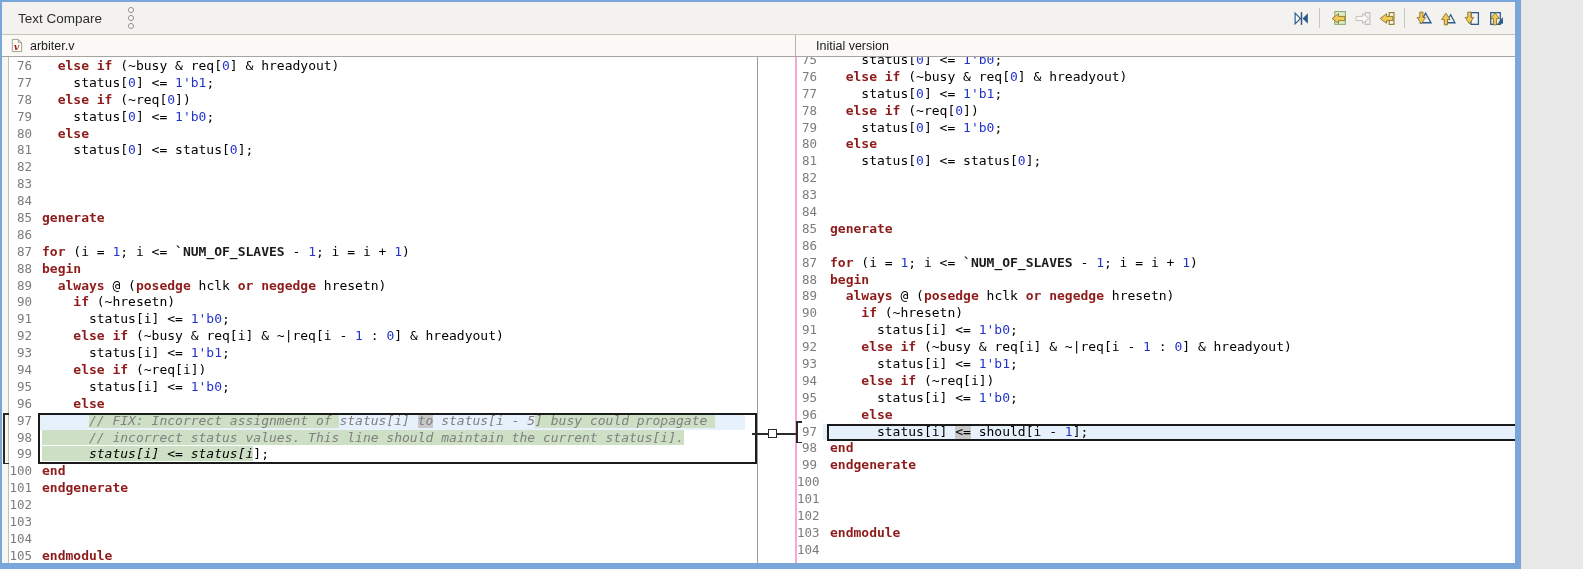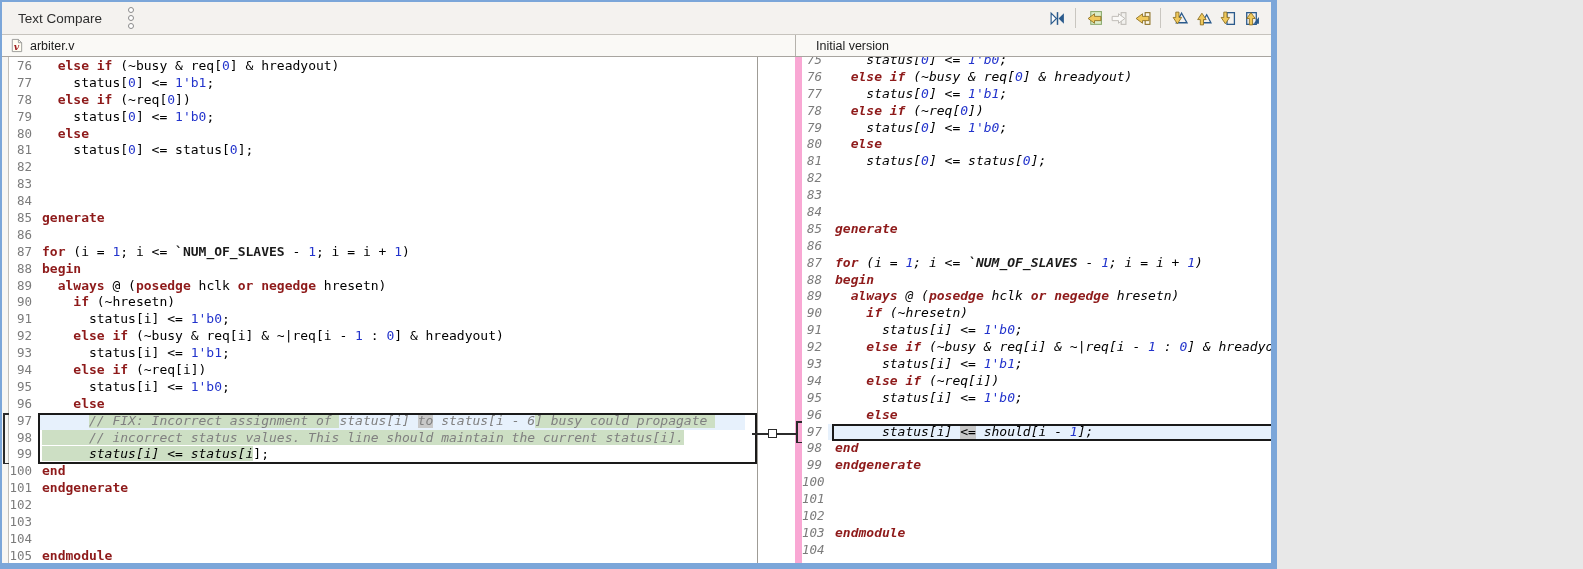--- a/index.html
+++ b/index.html
@@ -1,16 +1,16 @@
 <!DOCTYPE html>
 <html style="--winborder: #7ba6d9; --kw: #8e1a1a; --num: #2233cc; --cmt: #808080; --lnum: #7b7b7b; --cur: #e7f1fc; --add: #cddfc4; --chg: #c8c8c8; --diffb: #1a1a1a;"><head>
 <meta charset="utf-8">
 <style>
   html,body{margin:0;padding:0;background:#e8e8e8;}
-  #stage{position:relative;width:1277px;height:569px;background:var(--winborder,#7ba6d9);
+  #stage{position:relative;width:1521px;height:569px;background:var(--winborder,#7ba6d9);
          font-family:"Liberation Sans",sans-serif;overflow:hidden;}
   #chrome{position:absolute;left:2px;top:2px;right:6px;bottom:6px;background:#f4f2ef;}
 
   
   .toolbar{position:absolute;left:0;top:0;right:0;height:33px;background:#f4f2ef;
            border-bottom:1px solid #c6c3bd;display:flex;align-items:center;padding:0 8px;box-sizing:border-box;}
   .tb-title{font-size:13.5px;color:#2e2e2e;margin-left:8px;}
   .kebab{margin-left:26px;display:flex;flex-direction:column;gap:2px;cursor:pointer;}
   .kebab i{display:block;width:4px;height:4px;border:1px solid #8b8b8b;border-radius:50%;background:#fff;}
   .tb-spacer{flex:1;}
@@ -26,21 +26,21 @@
   .hdr-right{position:absolute;left:793px;top:0;bottom:0;right:0;display:flex;align-items:center;
              border-left:1px solid #b5b2ac;padding-left:20px;box-sizing:border-box;}
   .hdr-text{font-size:12.5px;color:#1c1c1c;}
   .file-icon{width:15px;height:15px;margin-right:6px;display:inline-flex;}
 
   
   .body{position:absolute;left:0;top:55px;right:0;bottom:0;background:#fff;overflow:hidden;}
   .pane{position:absolute;top:0;bottom:0;overflow:hidden;background:#fff;}
   .pane.left{left:0;width:755px;border-right:1px solid #9f9c96;}
   .strip{position:absolute;left:756px;width:37px;top:0;bottom:0;background:#fff;}
-  .pane.right{left:793px;width:758px;border-left:7px solid #f9a8d4;box-sizing:content-box;font-style:italic;}
+  .pane.right{left:793px;width:758px;border-left:2px solid #f9a8d4;box-sizing:content-box;}
   .ruler{position:absolute;left:1552px;right:0;top:0;bottom:0;background:#f4f3f0;border-left:1px solid #a9a6a0;}
   .marker{position:absolute;left:10px;top:443px;width:9px;height:16px;background:#fdfdfd;border:2px solid #111;cursor:pointer;}
 
   .anno{position:absolute;left:0;top:0;bottom:0;width:6px;background:#f7f6f3;border-right:1px solid #c2bfb9;}
   .lines{position:absolute;right:12px;}
   .pane.left  .lines{left:7px;top:1px;}
   .pane.right .lines{left:0;top:-5px;}
 
   .row{display:flex;height:16.9px;line-height:16.9px;font-family:"DejaVu Sans Mono",monospace;font-size:13px;white-space:pre;cursor:text;}
   .g{flex:none;text-align:right;color:var(--lnum);padding-right:6px;font-size:12.5px;cursor:default;}
@@ -177,21 +177,21 @@
             <div class="row"><span class="g">87</span><span class="ct"><span class="s-kw">for</span><span> (i = </span><span class="s-num">1</span><span>; i &lt;= </span><span class="s-mac">`NUM_OF_SLAVES</span><span> - </span><span class="s-num">1</span><span>; i = i + </span><span class="s-num">1</span><span>)</span></span></div>
             <div class="row"><span class="g">88</span><span class="ct"><span class="s-kw">begin</span></span></div>
             <div class="row"><span class="g">89</span><span class="ct"><span>  </span><span class="s-kw">always</span><span> @ (</span><span class="s-kw">posedge</span><span> hclk </span><span class="s-kw">or</span><span> </span><span class="s-kw">negedge</span><span> hresetn)</span></span></div>
             <div class="row"><span class="g">90</span><span class="ct"><span>    </span><span class="s-kw">if</span><span> (~hresetn)</span></span></div>
             <div class="row"><span class="g">91</span><span class="ct"><span>      status[i] &lt;= </span><span class="s-num">1'b0</span><span>;</span></span></div>
             <div class="row"><span class="g">92</span><span class="ct"><span>    </span><span class="s-kw">else if</span><span> (~busy &amp; req[i] &amp; ~|req[i - </span><span class="s-num">1</span><span> : </span><span class="s-num">0</span><span>] &amp; hreadyout)</span></span></div>
             <div class="row"><span class="g">93</span><span class="ct"><span>      status[i] &lt;= </span><span class="s-num">1'b1</span><span>;</span></span></div>
             <div class="row"><span class="g">94</span><span class="ct"><span>    </span><span class="s-kw">else if</span><span> (~req[i])</span></span></div>
             <div class="row"><span class="g">95</span><span class="ct"><span>      status[i] &lt;= </span><span class="s-num">1'b0</span><span>;</span></span></div>
             <div class="row"><span class="g">96</span><span class="ct"><span>    </span><span class="s-kw">else</span></span></div>
-            <div class="row cur"><span class="g">97</span><span class="ct"><span>      </span><span class="s-cmt h-g">// FIX: Incorrect assignment of </span><span class="s-cmt">status[i] </span><span class="s-cmt h-y">to</span><span class="s-cmt"> status[i - 6</span><span class="s-cmt h-g">] busy could propagate </span></span></div>
+            <div class="row cur"><span class="g">97</span><span class="ct"><span>      </span><span class="s-cmt h-g">// FIX: Incorrect assignment of </span><span class="s-cmt">status[i] </span><span class="s-cmt h-y">to</span><span class="s-cmt"> status[i - 5</span><span class="s-cmt h-g">] busy could propagate </span></span></div>
             <div class="row"><span class="g">98</span><span class="ct"><span class="s-cmt h-g">      // incorrect status values. This line should maintain the current status[i].</span></span></div>
             <div class="row"><span class="g">99</span><span class="ct"><span class="h-g">      status[i] &lt;= status[i</span><span>];</span></span></div>
             <div class="row"><span class="g">100</span><span class="ct"><span class="s-kw">end</span></span></div>
             <div class="row"><span class="g">101</span><span class="ct"><span class="s-kw">endgenerate</span></span></div>
             <div class="row"><span class="g">102</span><span class="ct"></span></div>
             <div class="row"><span class="g">103</span><span class="ct"></span></div>
             <div class="row"><span class="g">104</span><span class="ct"></span></div>
             <div class="row"><span class="g">105</span><span class="ct"><span class="s-kw">endmodule</span></span></div>
           </div>
         <div class="diff-box" style="top: 355.9px; height: 50.7px;"></div>

